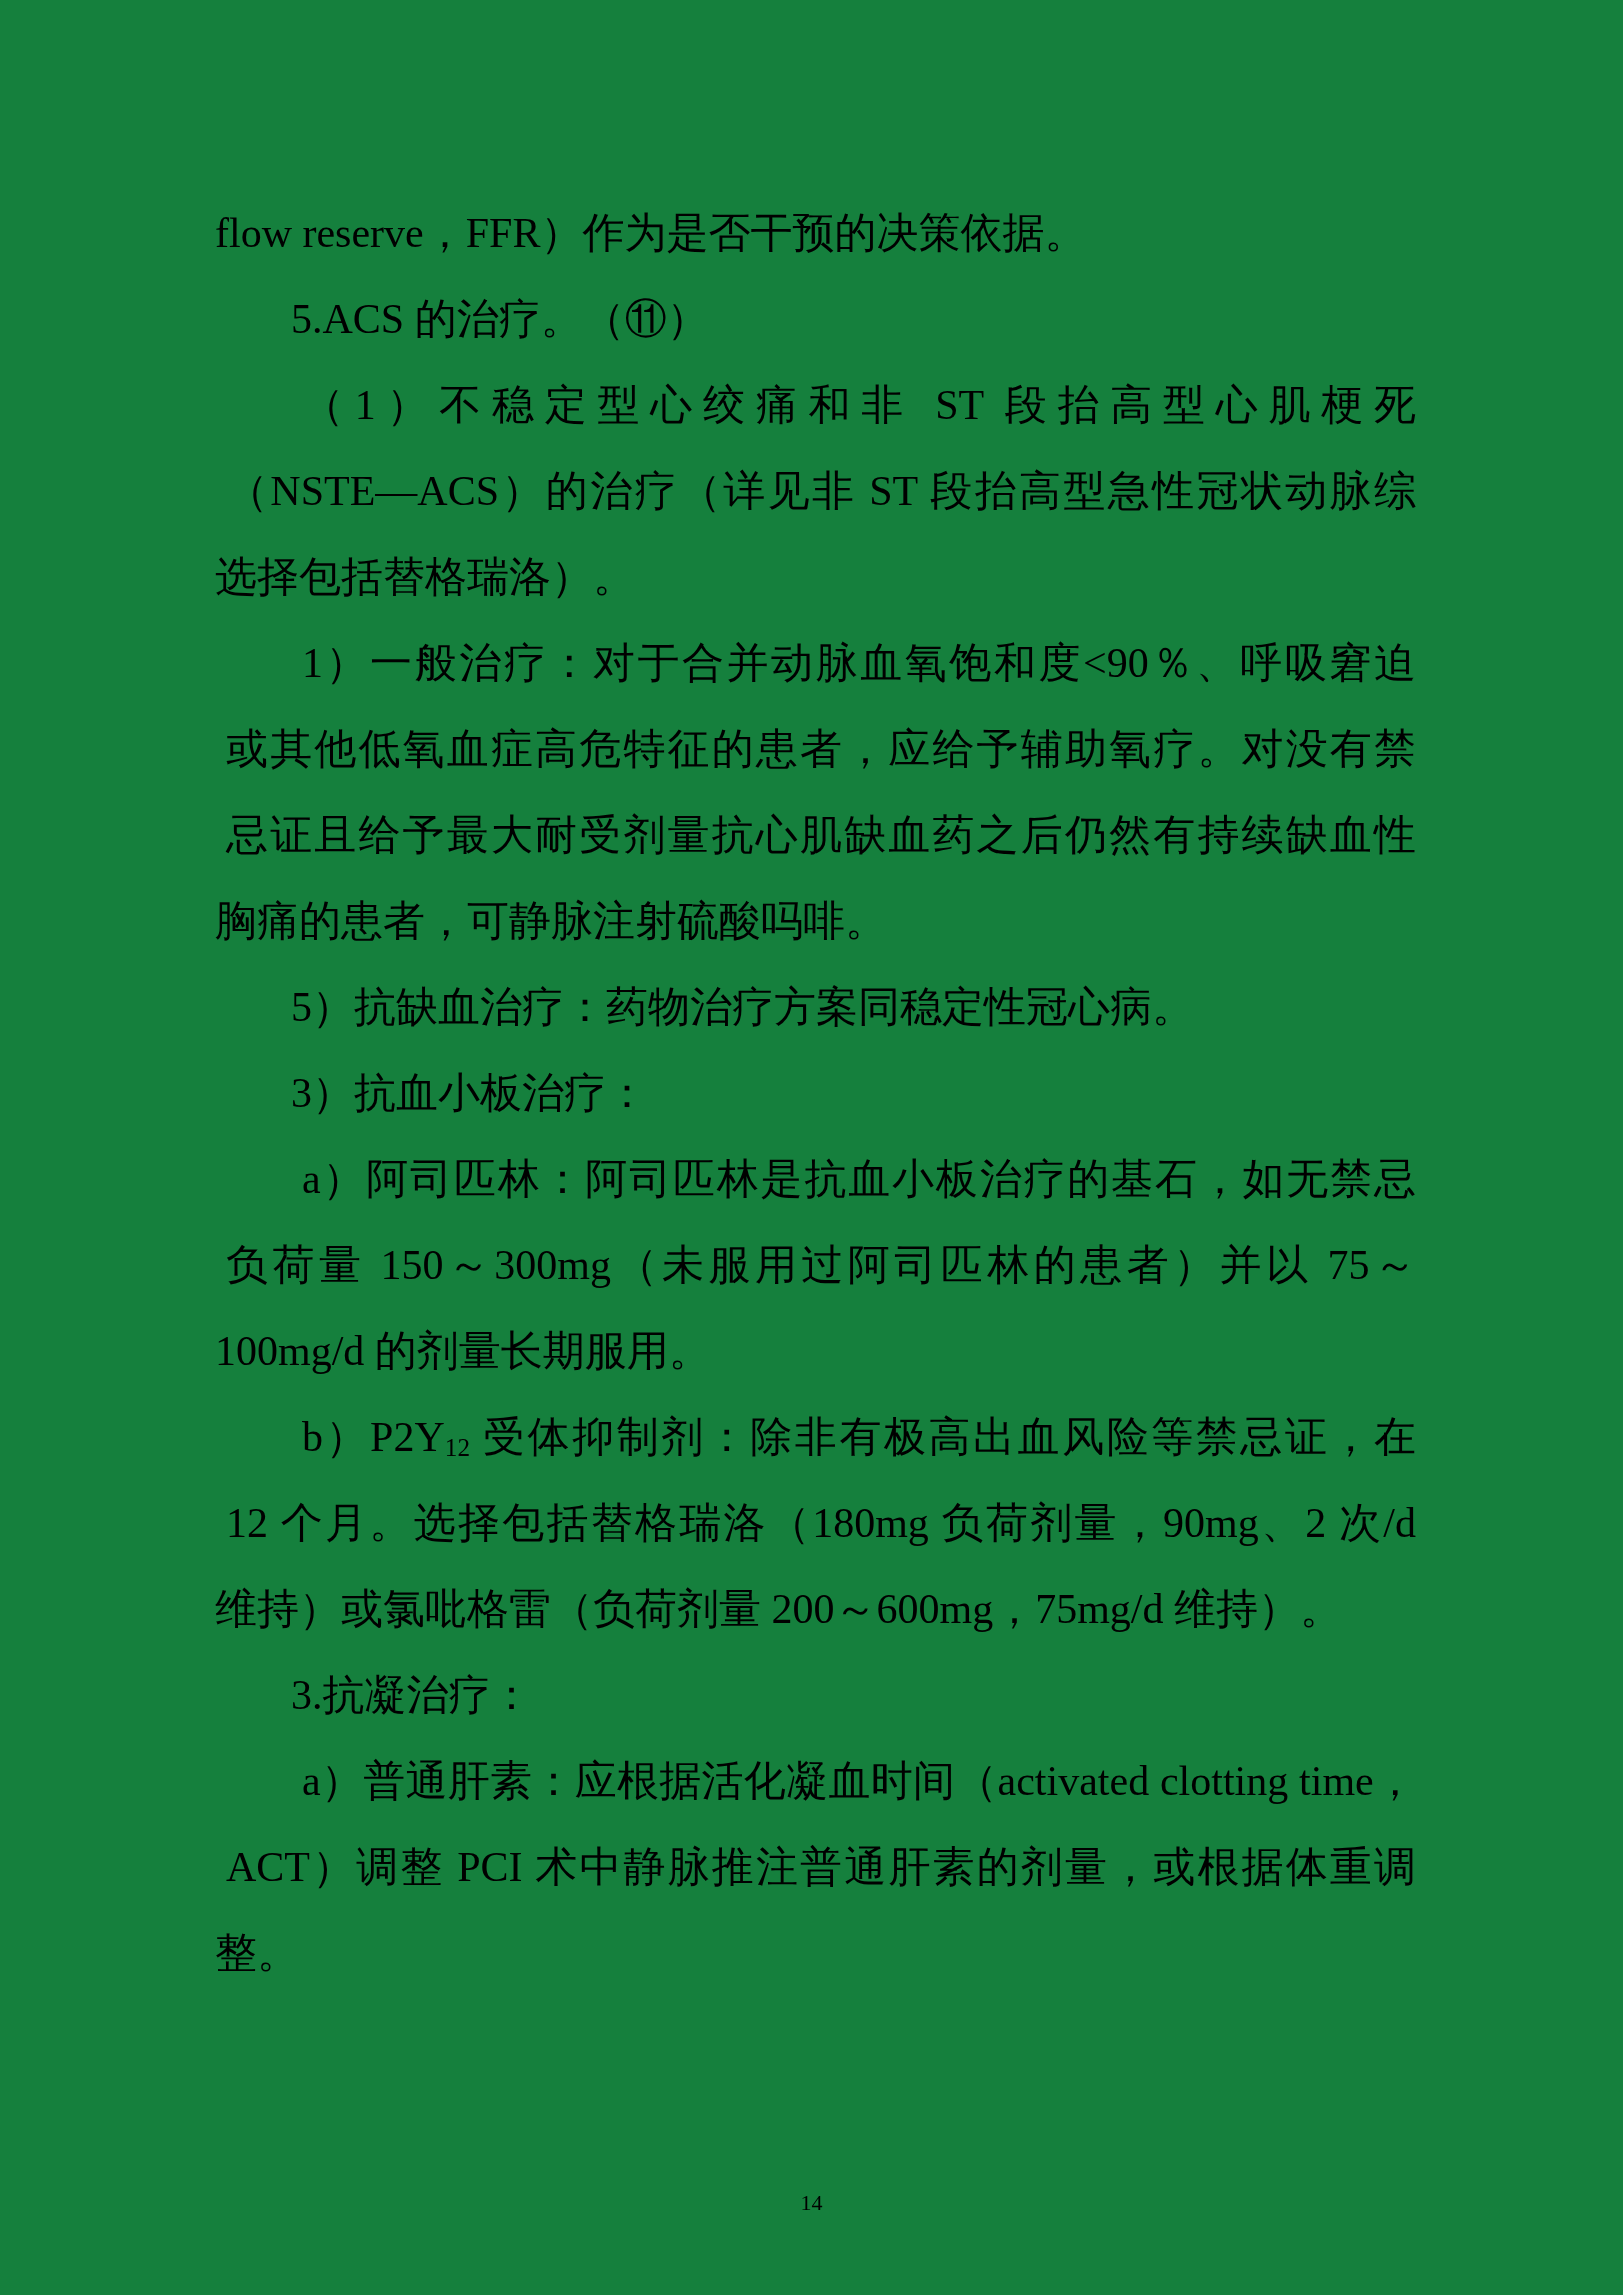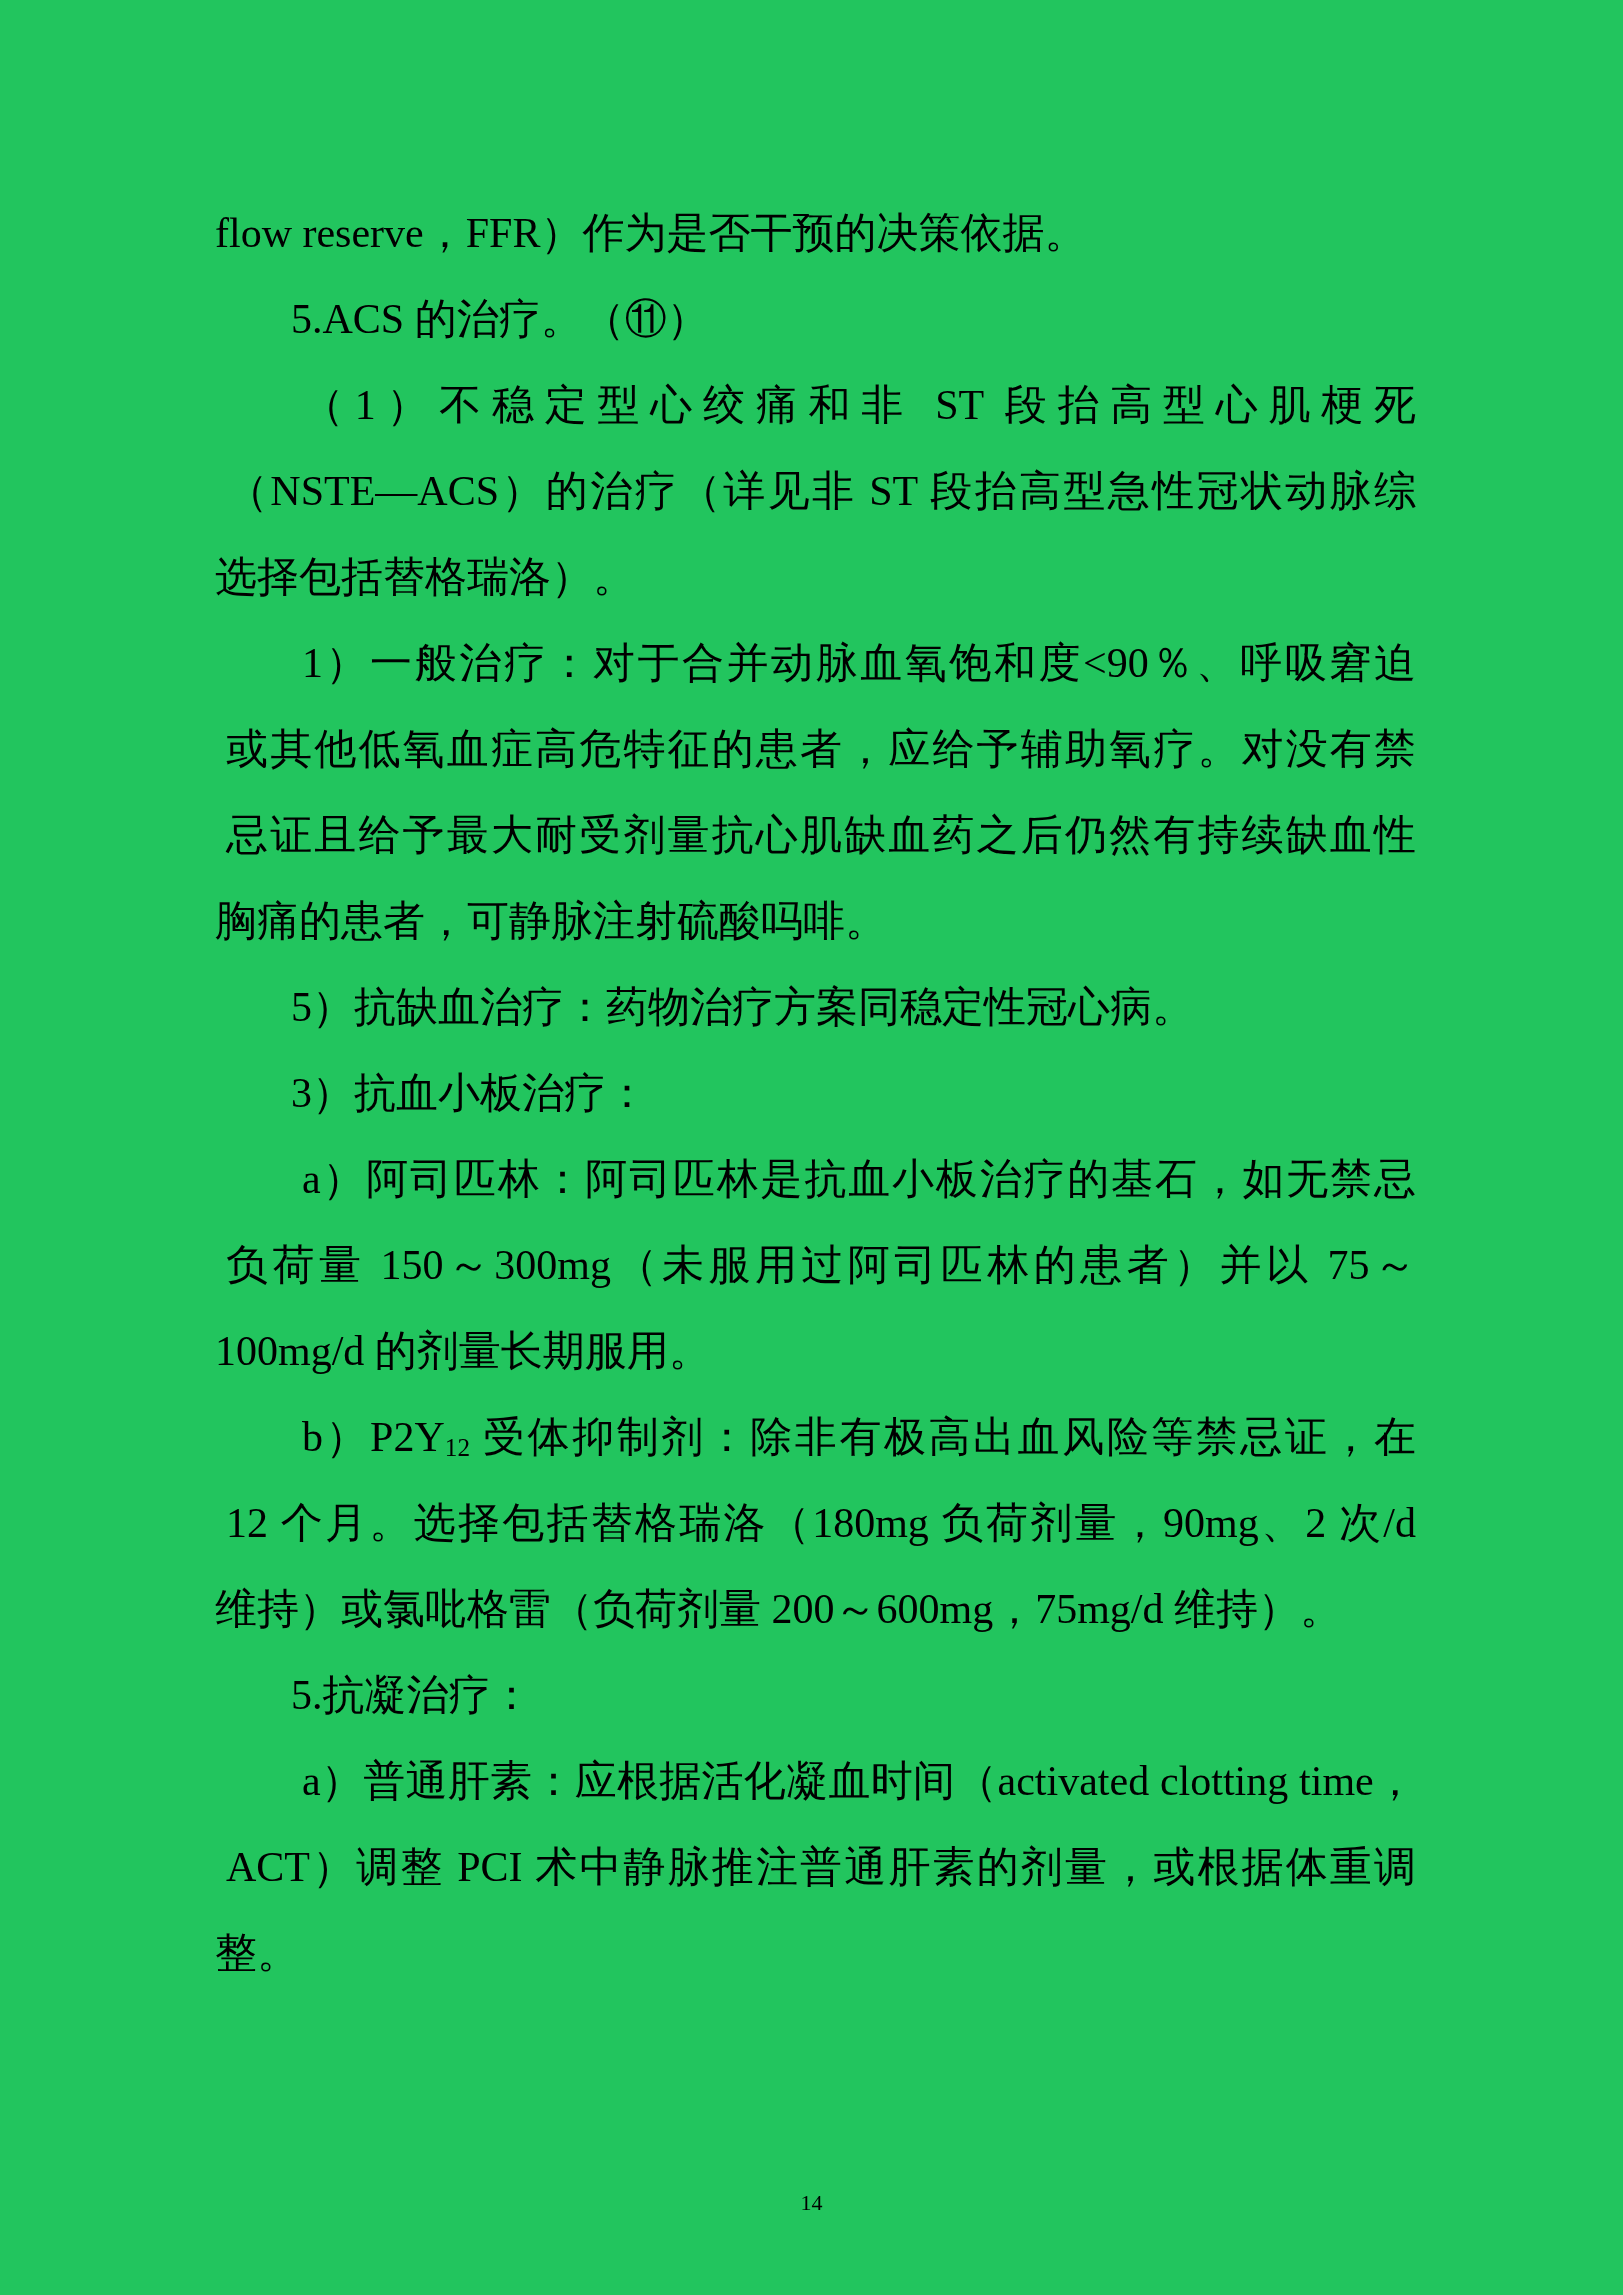--- a/index.html
+++ b/index.html
@@ -4,21 +4,21 @@
 <style>
   html, body {
     margin: 0;
     padding: 0;
     background: #ffffff;
   }
   .page {
     position: relative;
     width: 1623px;
     height: 2295px;
-    background: #22c55e;
+    background: #15803d;
     color: #000000;
     font-family: "Liberation Serif", "DejaVu Serif", serif;
     overflow: hidden;
   }
   .textblock {
     position: absolute;
     left: 215px;
     top: 190px;
     width: 1201px;
     font-size: 42px;
@@ -67,20 +67,20 @@
       <div class="line just"><span>忌证且给予最大耐受剂量抗心肌缺血药之后仍然有持续缺血性</span></div>
       <div class="line"><span>胸痛的患者，可静脉注射硫酸吗啡。</span></div>
       <div class="line ind"><span>5）抗缺血治疗：药物治疗方案同稳定性冠心病。</span></div>
       <div class="line ind"><span>3）抗血小板治疗：</span></div>
       <div class="line just ind"><span>a）阿司匹林：阿司匹林是抗血小板治疗的基石，如无禁忌</span></div>
       <div class="line just"><span>负荷量 150～300mg（未服用过阿司匹林的患者）并以 75～</span></div>
       <div class="line"><span>100mg/d 的剂量长期服用。</span></div>
       <div class="line just ind"><span>b）P2Y</span><sub>12</sub><span> 受体抑制剂：除非有极高出血风险等禁忌证，在</span></div>
       <div class="line just"><span>12 个月。选择包括替格瑞洛（180mg 负荷剂量，90mg、2 次/d</span></div>
       <div class="line"><span>维持）或氯吡格雷（负荷剂量 200～600mg，75mg/d 维持）。</span></div>
-      <div class="line ind"><span>5.抗凝治疗：</span></div>
+      <div class="line ind"><span>3.抗凝治疗：</span></div>
       <div class="line just ind"><span>a）普通肝素：应根据活化凝血时间（activated clotting time，</span></div>
       <div class="line just"><span>ACT）调整 PCI 术中静脉推注普通肝素的剂量，或根据体重调</span></div>
       <div class="line"><span>整。</span></div>
     </div>
   <div class="footer">14</div>
 </div>
 
 
 </body></html>

